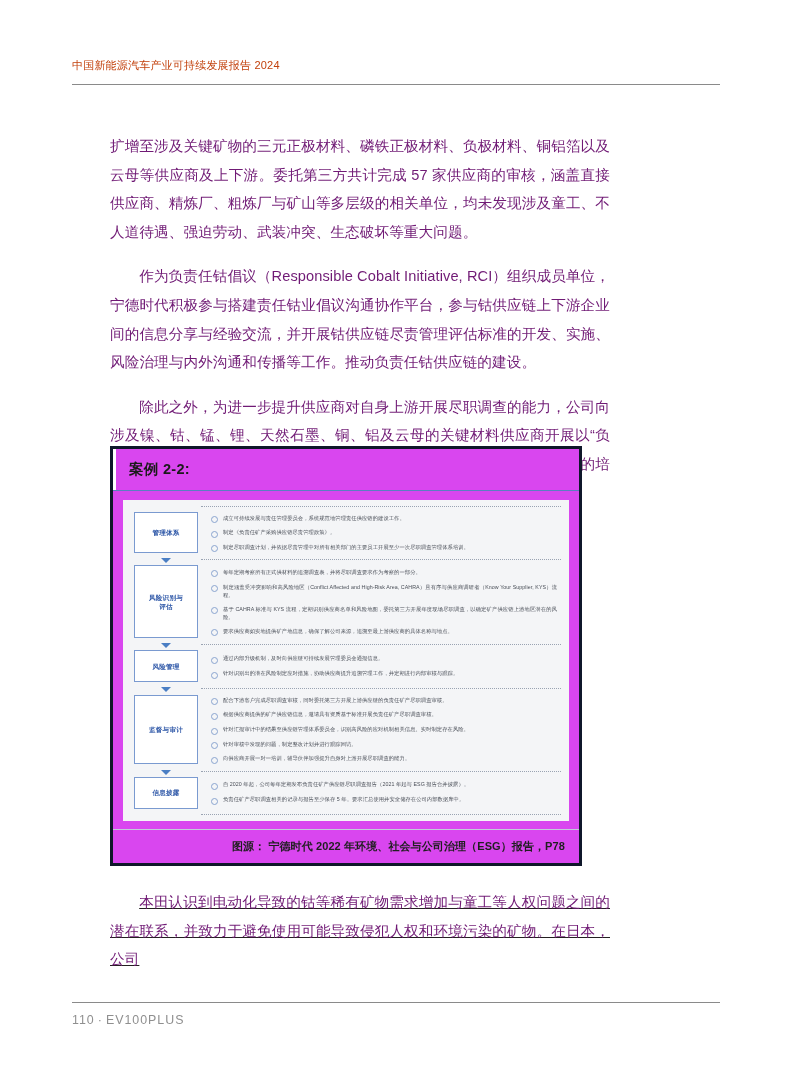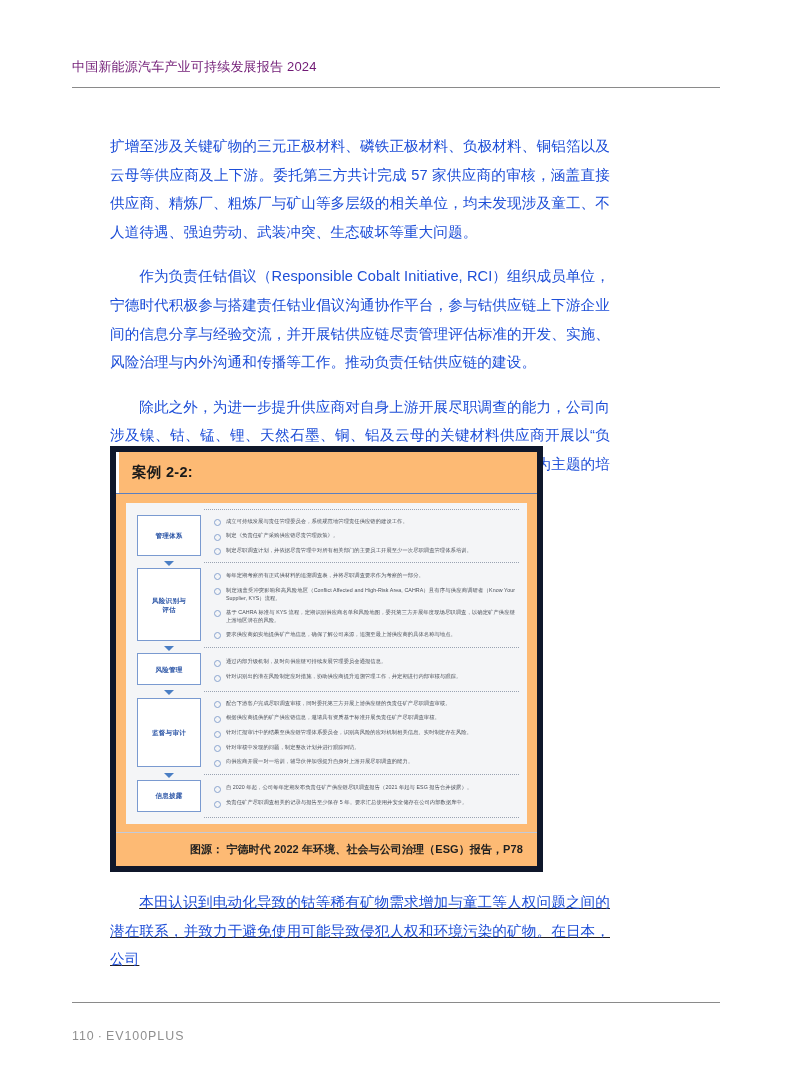--- a/index.html
+++ b/index.html
@@ -13,48 +13,48 @@
   }
   .page{
     position:absolute;inset:0;
     padding:0;
   }
   
   .header{
     position:absolute;left:72px;top:58px;width:648px;
   }
   .header-title{
-    font-size:13px;
-    color:#701a75;
+    font-size:11px;
+    color:#c2410c;
     letter-spacing:.2px;
     padding-bottom:11px;
     white-space:nowrap;
   }
   .header-rule{
     height:1px;background:#8a8a8a;width:100%;
   }
   
   .content{
     position:absolute;left:110px;top:132px;width:500px;
   }
   p.para{
     margin:0 0 16px 0;
     font-size:14.6px;
     line-height:28.6px;
     text-align:justify;
     text-justify:inter-ideograph;
-    color:#1d4ed8;
+    color:#701a75;
     letter-spacing:.1px;
   }
   p.indent{text-indent:2em;}
   
   .case-box{
-    position:absolute;left:110px;top:446px;width:433px;
-    border:6px solid #0f172a;
-    background:#fdba74;
+    position:absolute;left:110px;top:446px;width:472px;
+    border:3px solid #0f172a;
+    background:#d946ef;
     box-sizing:border-box;
   }
   .case-title-row{
     position:relative;
     border-bottom:1.6px solid #5b7fc0;
     padding:11px 14px 11px 16px;
   }
   .case-accent{
     position:absolute;left:0;top:0;bottom:0;width:3px;background:#ffffff;
   }
@@ -157,21 +157,21 @@
   
   .tail{
     position:absolute;left:110px;top:888px;width:500px;text-decoration:underline;
   }
   
   .footer{
     position:absolute;left:72px;top:1002px;width:648px;
   }
   .footer-rule{height:1px;background:#8a8a8a;width:100%;}
   .footer-text{
-    margin-top:26px;
+    margin-top:10px;
     font-size:12.4px;
     color:#8f8f8f;
     letter-spacing:1px;
   }
   .footer-text .dot{padding:0 3px;}
 </style>
 </head>
 <body>
 
 <div class="page">

